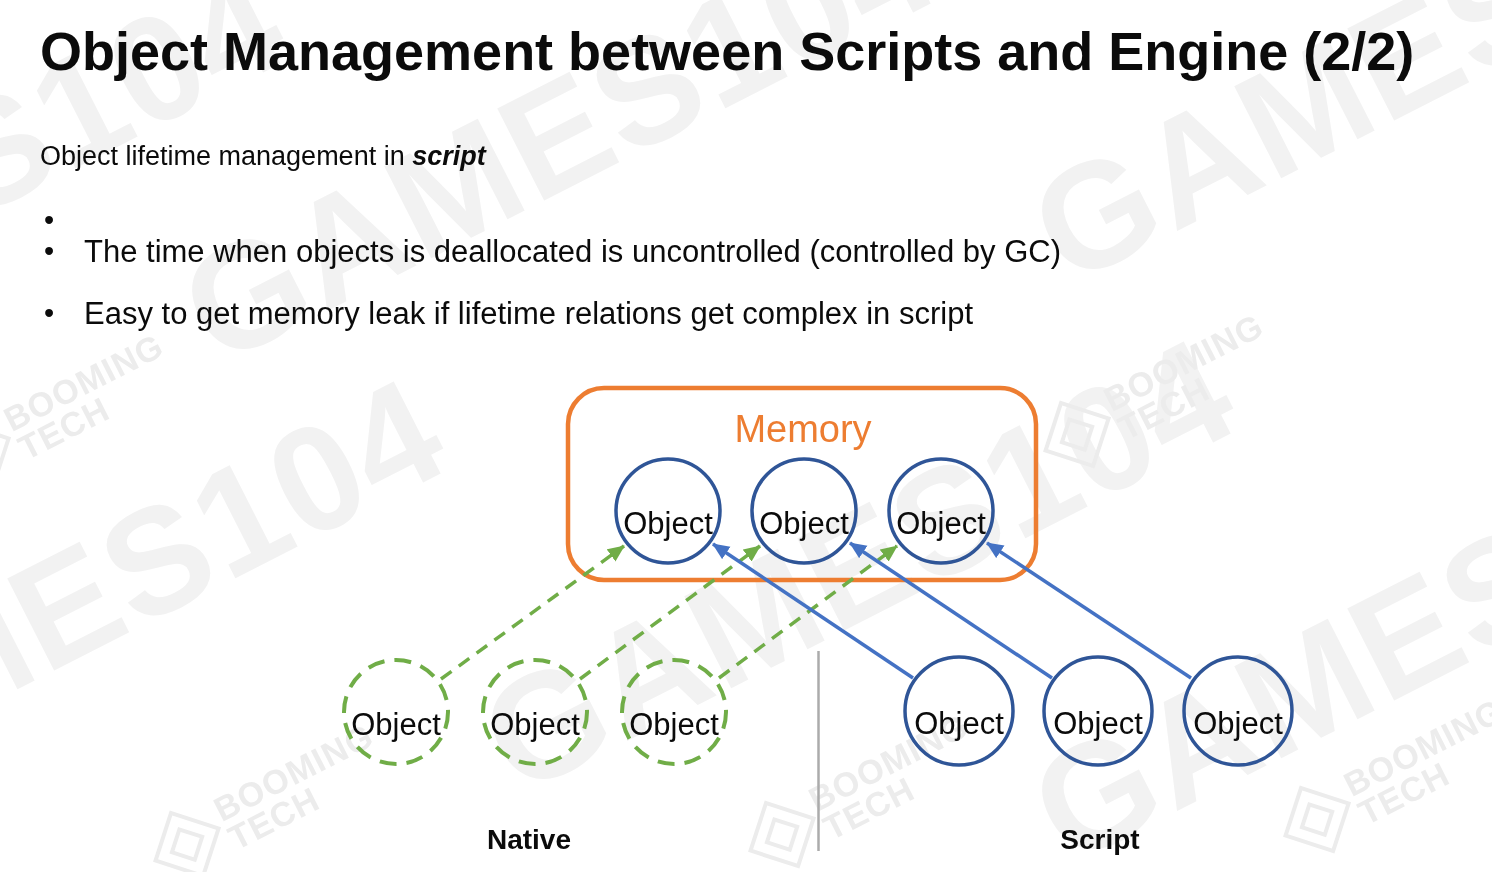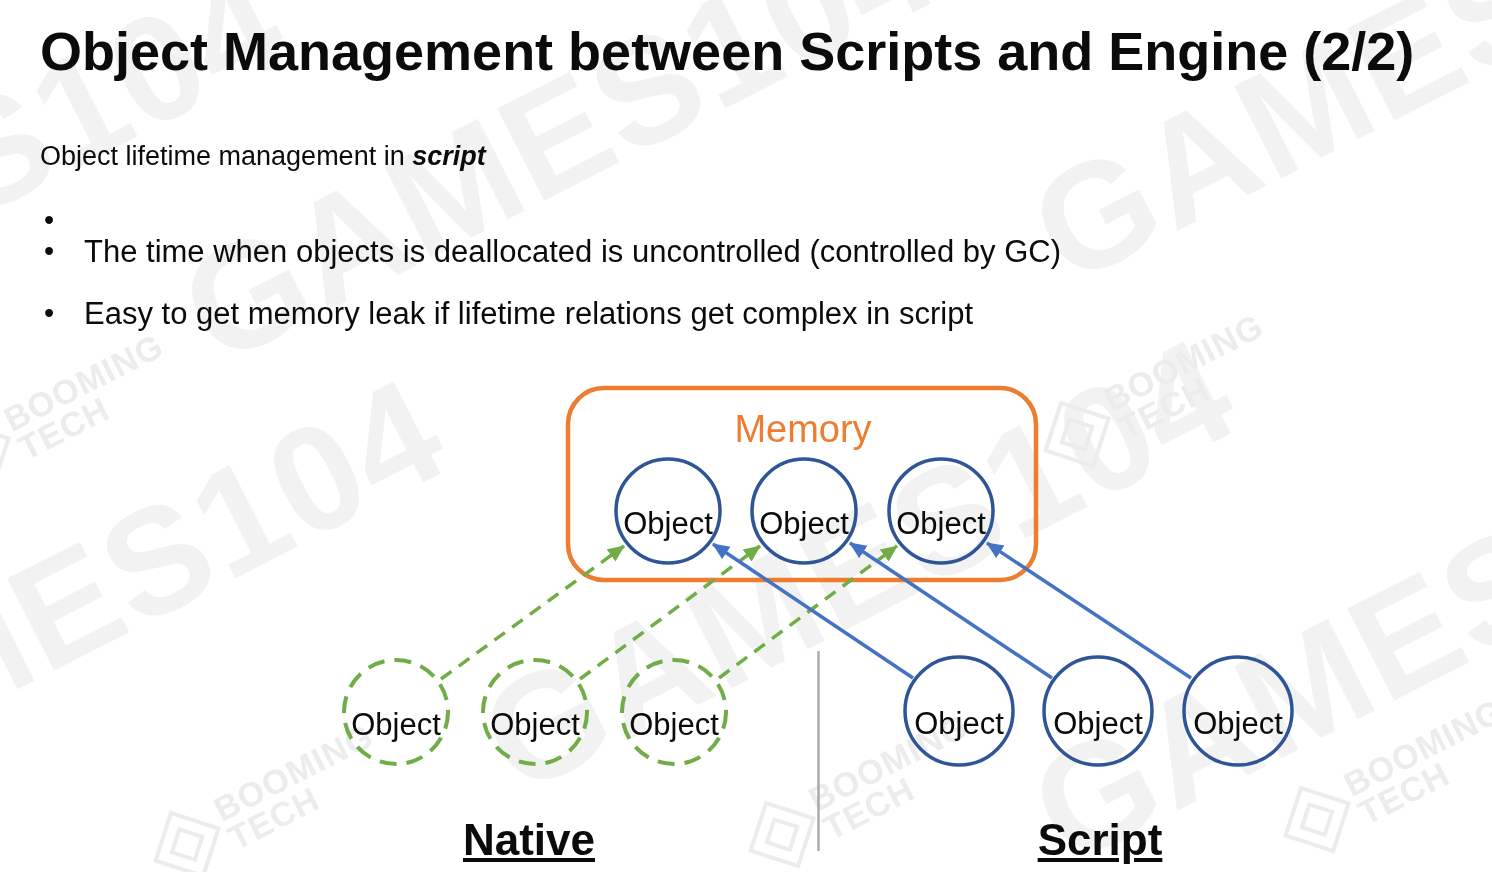--- a/index.html
+++ b/index.html
@@ -96,23 +96,22 @@
     font-size: 31px;
     white-space: nowrap;
     z-index: 2;
     margin-top: 12px;
   }
   .memory-title {
     font-size: 38px;
     color: #ED7D31;
   }
   .group-label {
-    font-size: 44px;
-    font-weight: bold;
-    text-decoration: underline;
+    font-size: 28px;
+    font-weight: bold;
   }
 </style>
 </head>
 <body>
 
 <div class="slide">
 
   <div class="wm-layer">
     <span class="wm-lg" style="left:-500px; top:120px;">GAMES104</span>
     <span class="wm-lg" style="left:150px;  top:60px;">GAMES104</span>

